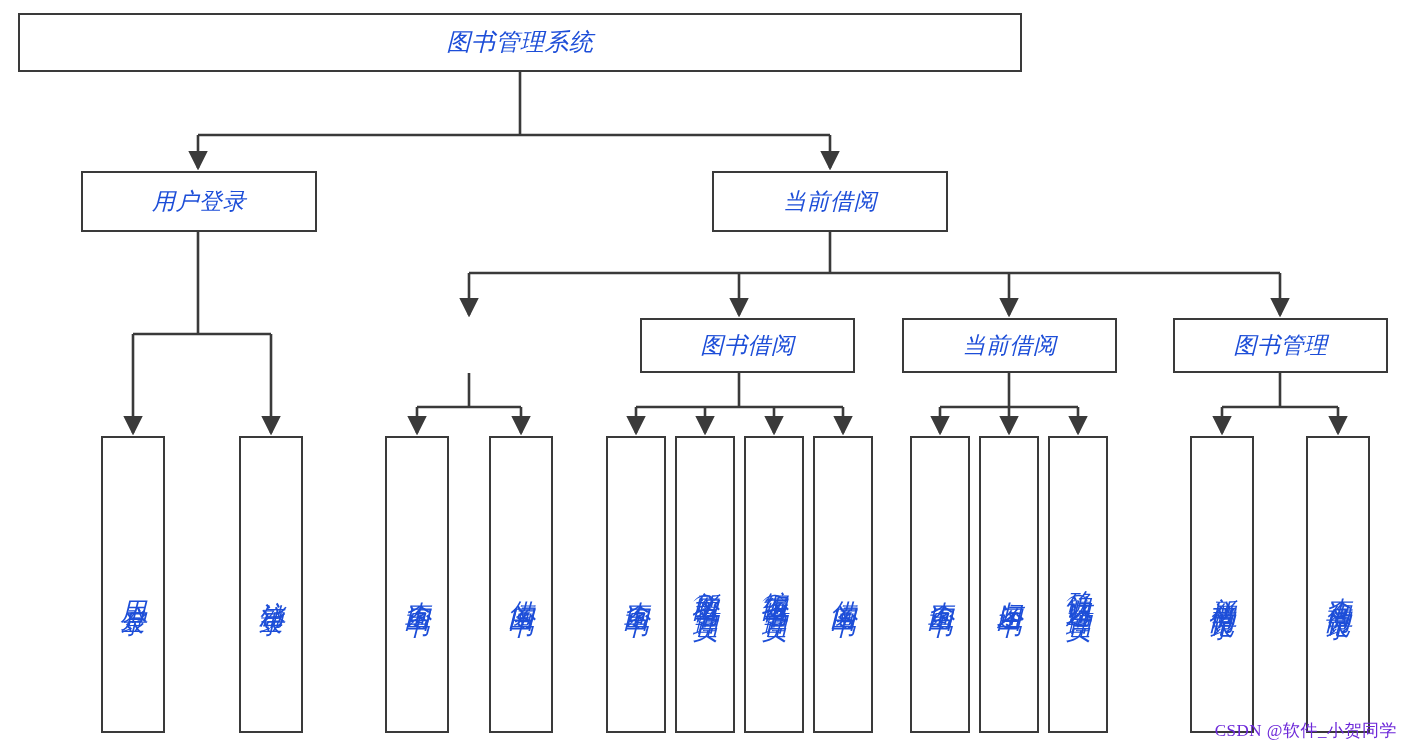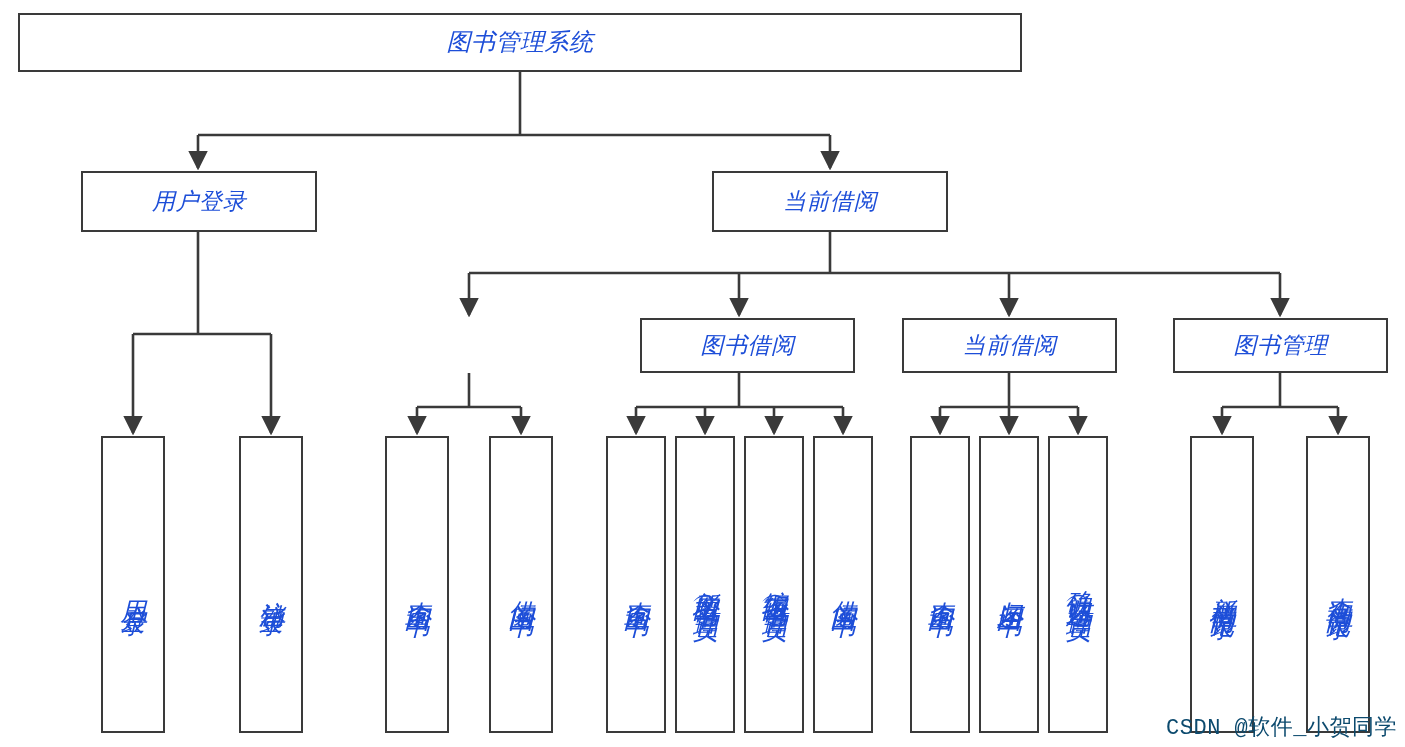--- a/index.html
+++ b/index.html
@@ -63,25 +63,25 @@
     font-size: 25px;
     letter-spacing: 4px;
     line-height: 1;
     height: auto;
     max-height: 100%;
   }
   .watermark {
     position: absolute;
     right: 8px;
     bottom: 5px;
-    font-size: 22px;
-    color: #0c4a6e;
+    font-size: 17px;
+    color: #6d28d9;
     letter-spacing: 0.5px;
     white-space: nowrap;
-    font-family: Liberation Mono, monospace;
+    font-family: Liberation Serif, serif;
   }
 </style>
 </head>
 <body>
 
 <div id="diagram-root">
 
   <svg class="edges" viewBox="0 0 1405 747" xmlns="http://www.w3.org/2000/svg">
     <defs>
       <marker id="arrow" viewBox="0 0 12 12" refX="10.5" refY="6" markerWidth="7.5" markerHeight="7.5" orient="auto-start-reverse">

